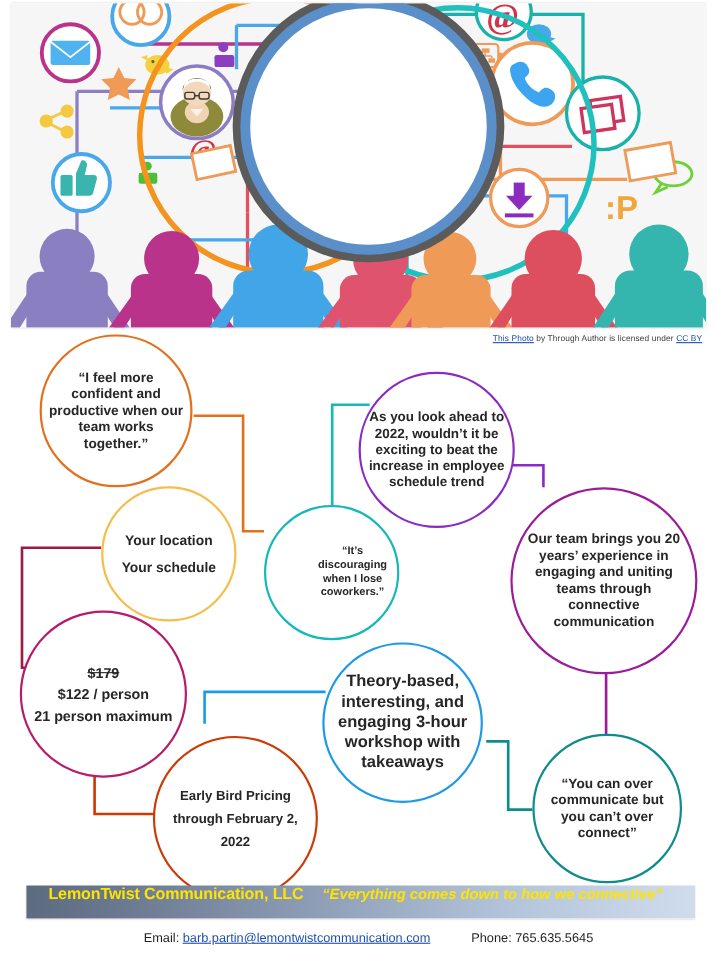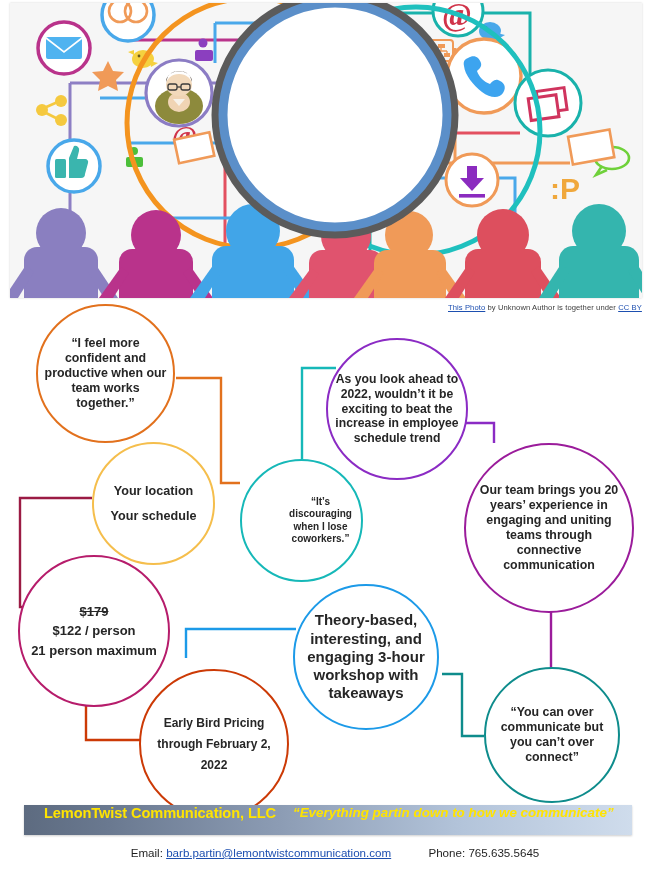--- a/index.html
+++ b/index.html
@@ -271,21 +271,21 @@
         </g>
 
         <circle cx="325" cy="112" r="118" fill="#ffffff" stroke="#5b5b5b" stroke-width="11"></circle>
         <circle cx="325" cy="112" r="112" fill="#ffffff" stroke="#5b8fc9" stroke-width="9"></circle>
         <circle cx="325" cy="112" r="106" fill="#ffffff"></circle>
       </g>
     </svg>
 
   </div>
 
-  <div class="credit"><a href="#">This Photo</a><span> by Unknown Author is together under </span><a href="#">CC BY</a></div>
+  <div class="credit"><a href="#">This Photo</a><span> by Through Author is licensed under </span><a href="#">CC BY</a></div>
 
   <div class="map">
 
     <svg class="map-lines" width="652" height="510" viewBox="0 0 652 510">
 
       <path d="M176 80 L221 80 L221 185 L240 185" fill="none" stroke="#E2711D" stroke-width="2.4"></path>
 
       <path d="M302 161 L302 70 L336 70" fill="none" stroke="#16B8B8" stroke-width="2.4"></path>
 
       <path d="M464 125 L494 125 L494 145" fill="none" stroke="#8B2BC4" stroke-width="2.4"></path>
@@ -341,21 +341,21 @@
       <span class="txt">Early Bird Pricing through February 2, 2022</span>
     </div>
 
     <div class="bub" id="b-connect">
       <span class="txt">“You can over communicate but you can’t over connect”</span>
     </div>
   </div>
 
   <div class="footer-bar">
     <span class="brand">LemonTwist Communication, LLC</span>
-    <span class="tagline">“Everything partin down to how we communicate”</span>
+    <span class="tagline">“Everything comes down to how we connective”</span>
   </div>
 
   <div class="contact">
     <span class="em">Email:</span>
     <a href="#">barb.partin@lemontwistcommunication.com</a>
     <span class="ph">Phone: 765.635.5645</span>
   </div>
 
 </div>
 

